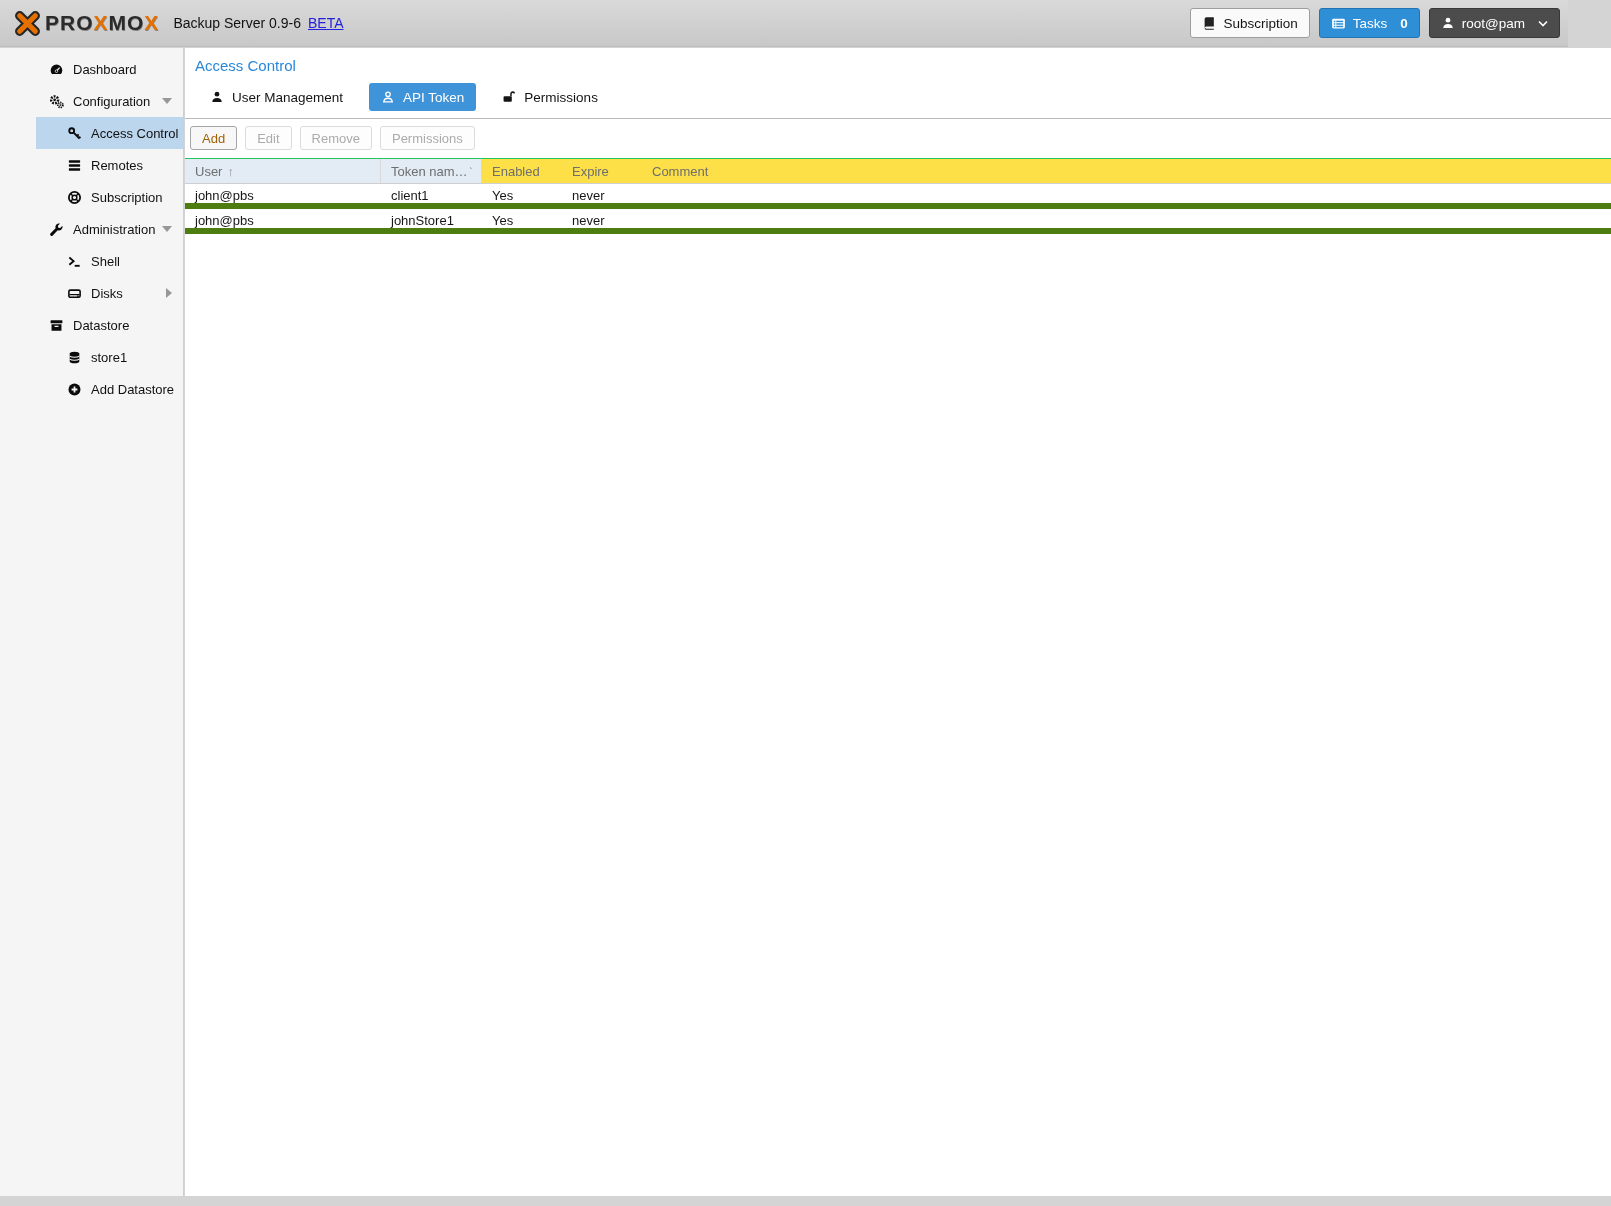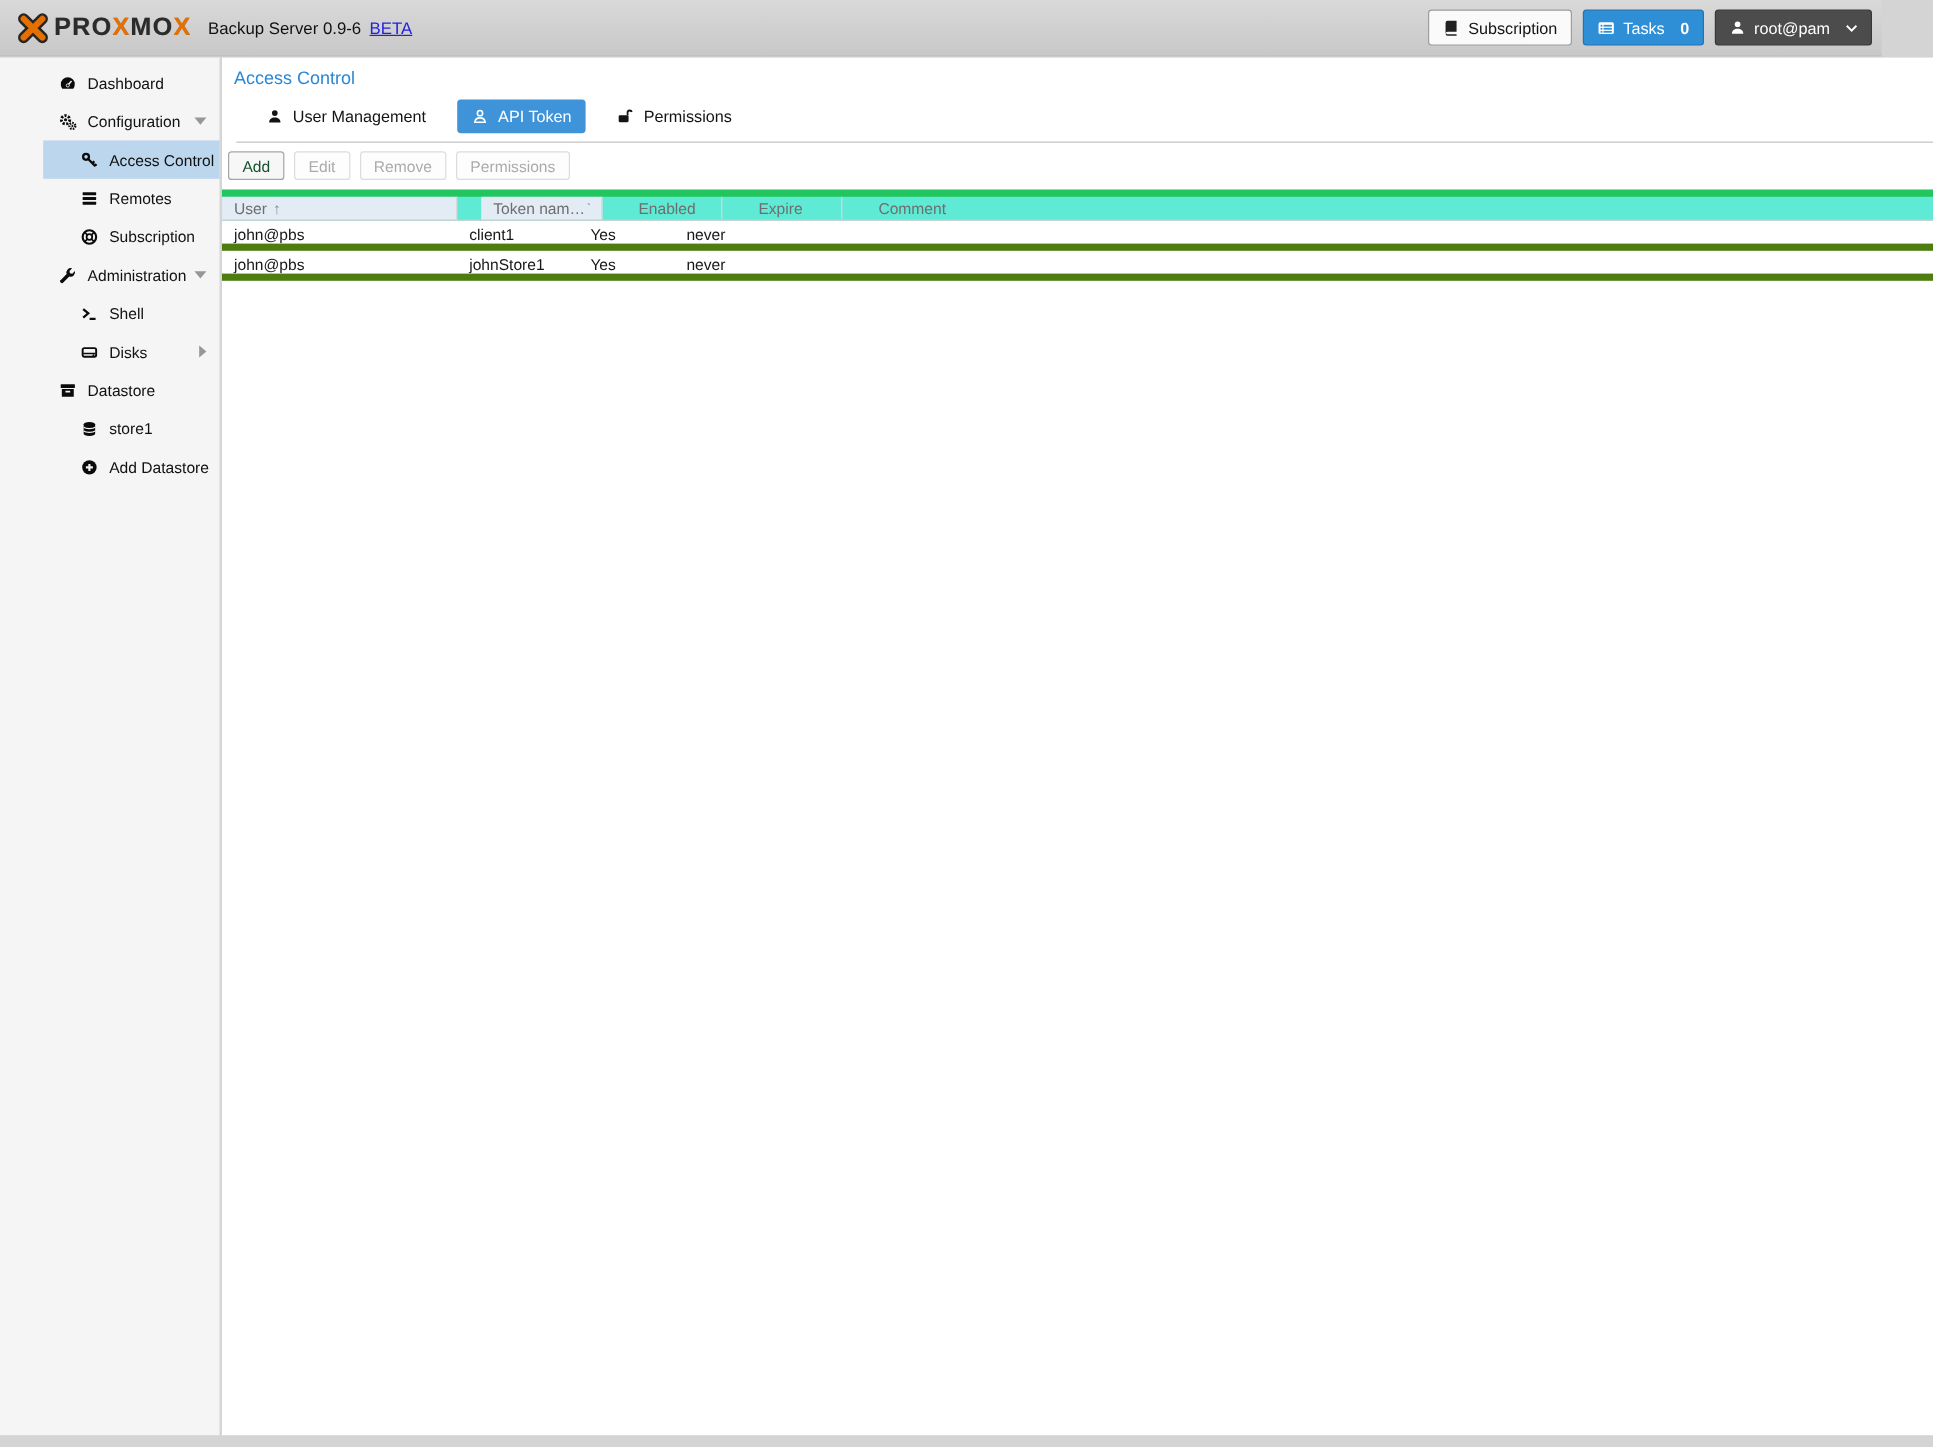--- a/index.html
+++ b/index.html
@@ -51,37 +51,37 @@
   }
   .side-item.lvl0 { padding-left:12px; }
   .side-item.lvl1 { padding-left:30px; }
   .side-item.selected { background:#bcd6ee; }
   .side-icon { width:16px; display:inline-flex; justify-content:center; color:#0b0b0b; flex:none; }
   .exp { position:absolute; right:11px; width:0; height:0; }
   .exp.down  { border-left:5px solid transparent; border-right:5px solid transparent; border-top:6px solid #979797; }
   .exp.right { border-top:5px solid transparent; border-bottom:5px solid transparent; border-left:6px solid #979797; }
   
   .main-title { color:#2a87d6; font-size:15px; padding:9px 8px 4px 10px; }
-  .tabstrip { display:flex; align-items:flex-end; gap:14px; padding:5px 8px 7px 13px; border-bottom:1px solid #b9b9b9;margin-left:12px; }
+  .tabstrip { display:flex; align-items:flex-end; gap:14px; padding:5px 8px 7px 13px; border-bottom:1px solid #b9b9b9; }
   .tab {
     height:28px; display:flex; align-items:center; gap:8px;
     padding:0 12px; border-radius:3px; font-size:13.5px; cursor:pointer; color:#141414;
   }
   .tab .tab-icon { display:inline-flex; color:#141414; }
   .tab.active { background:#3f93d8; color:#fff; }
   .tab.active .tab-icon { color:#fff; }
   .toolbar { display:flex; gap:8px; padding:7px 6px 8px 5px; background:#fff; }
   .btn {
     height:24px; display:flex; align-items:center; padding:0 11px;
     border-radius:3px; font-size:13px; background:#fdfdfd;
   }
-  .btn.enabled { border:1px solid #a5a5a5; color:#14532d; cursor:pointer; background:#f7f7f7; }
+  .btn.enabled { border:1px solid #a5a5a5; color:#a16207; cursor:pointer; background:#f7f7f7; }
   .btn.disabled { border:1px solid #dcdcdc; color:#ababab; cursor:default; }
   
-  .grid-head { display:flex; border-top:6px solid #22c55e; border-bottom:1px solid #cfcfcf; height:26px; background:#5eead4;gap:20px; }
+  .grid-head { display:flex; border-top:1px solid #22c55e; border-bottom:1px solid #cfcfcf; height:26px; background:#fde047; }
   .th {
     display:flex; align-items:center; padding:0 10px; color:#6e6e6e;
     border-right:1px solid #d8d8d8; cursor:pointer; overflow:hidden; white-space:nowrap;
   }
   .th.sorted { background:#e3ecf5; }
   .th:last-child { border-right:none; }
   .sort-up { color:#8f8f8f; margin-left:5px; font-size:13px; }
   .sort-mini { display:inline-block; width:8px; height:1.5px; background:#9f9f9f;
     transform:rotate(-45deg); margin-left:2px; margin-bottom:7px; }
   .grid-row { display:flex; height:25px; align-items:flex-end; border-bottom:6px solid #4d7c0f; cursor:pointer; }

